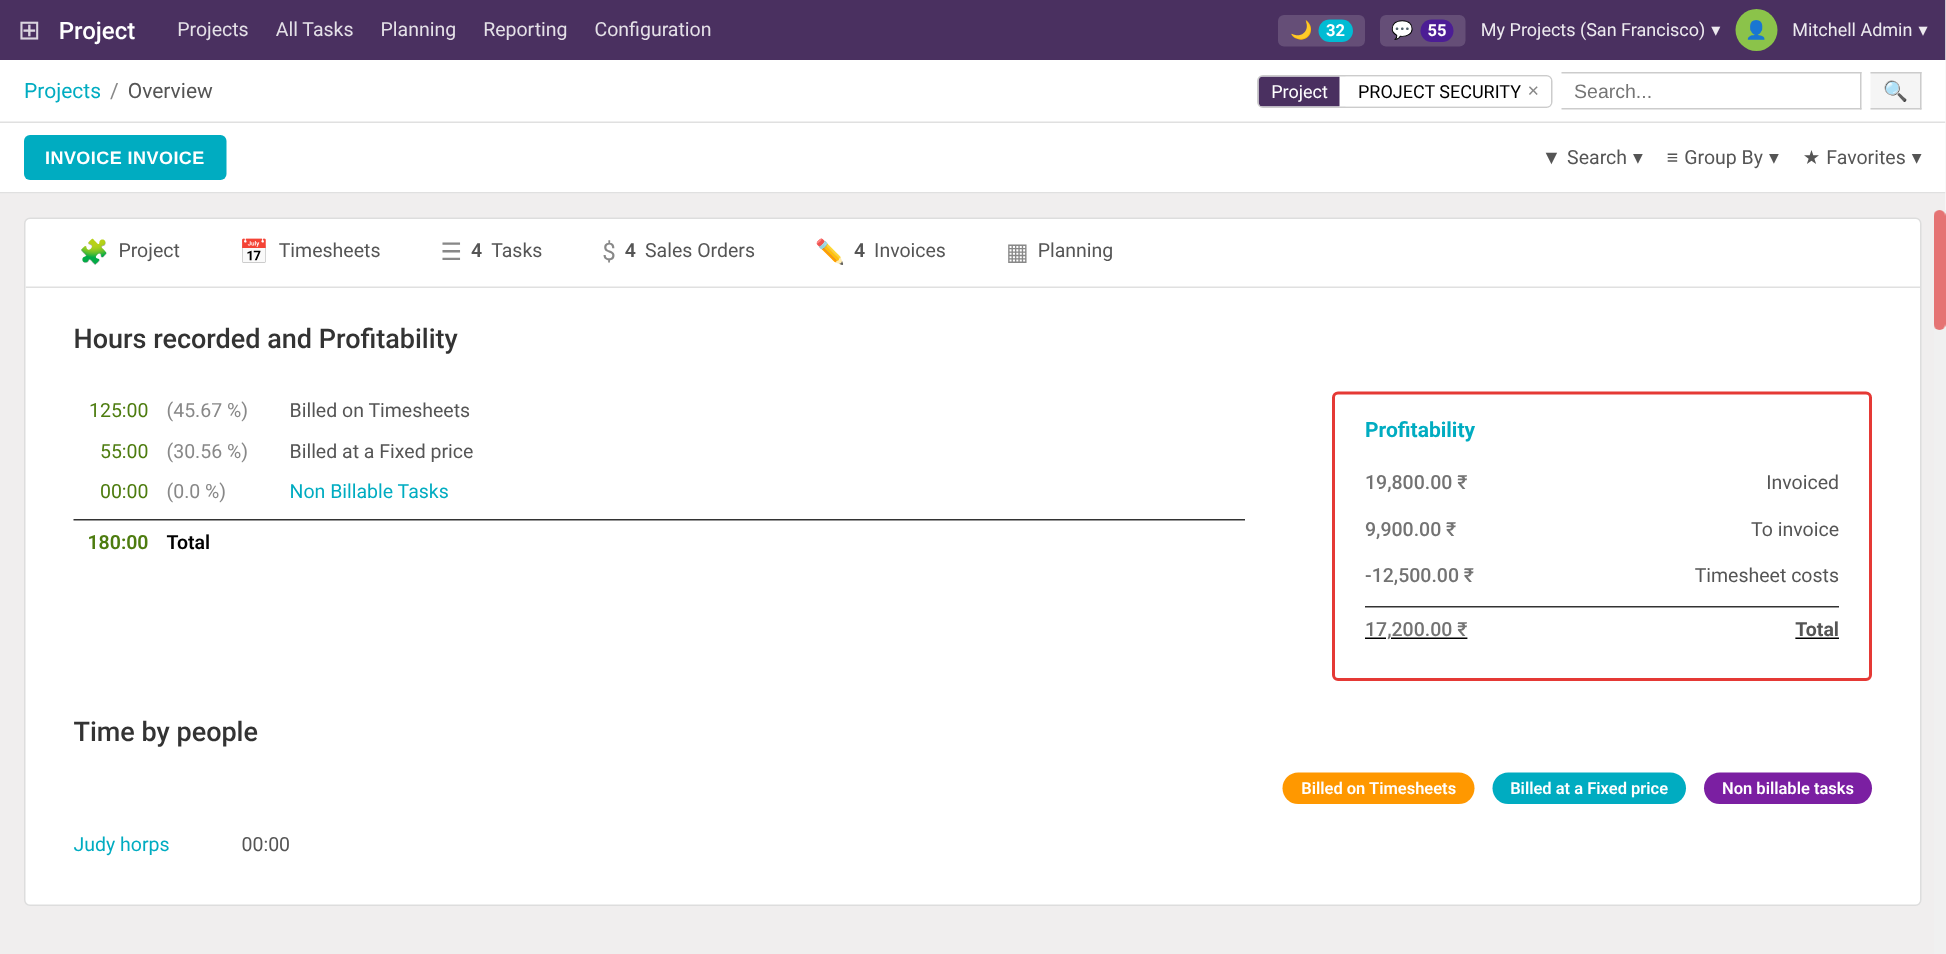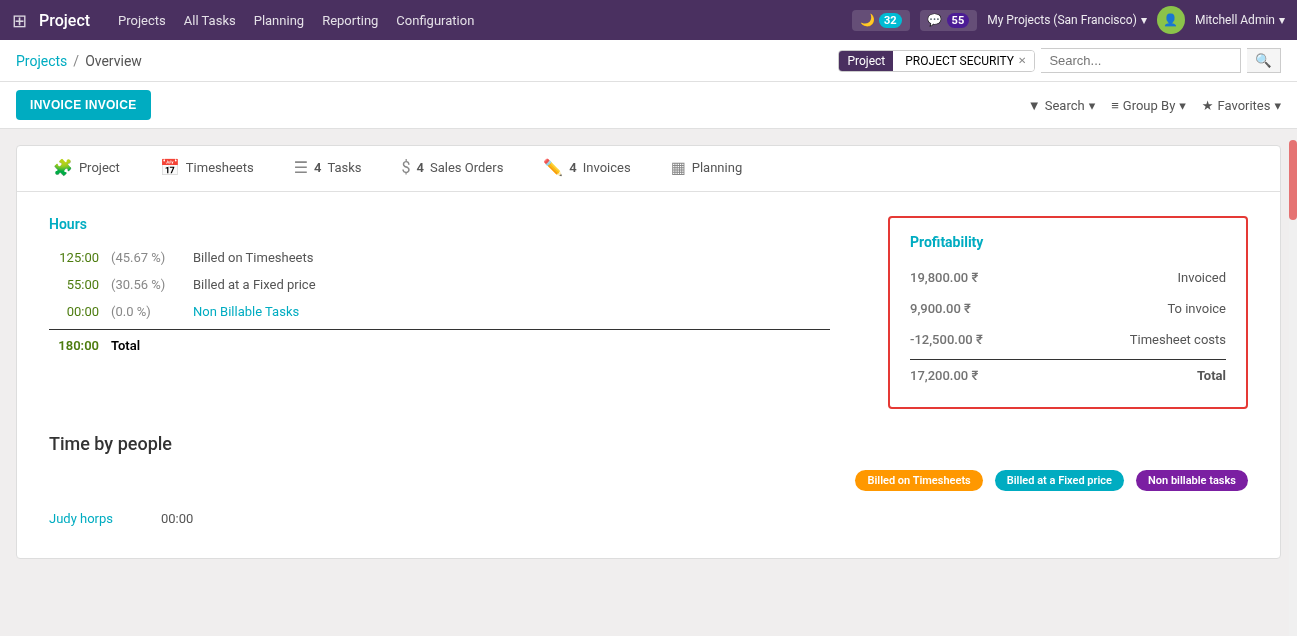--- a/index.html
+++ b/index.html
@@ -145,21 +145,21 @@
       display: flex; align-items: center; gap: 12px; padding: 8px 0;
       border-top: 1px solid #333; margin-top: 4px; font-weight: 600; font-size: 13px;
     }
 
     .profit-row { display: flex; align-items: center; justify-content: space-between; padding: 8px 0; font-size: 13px; }
     .profit-amount { color: #737373; font-weight: 500; }
     .profit-label { color: #555; }
     .profit-total-row {
       display: flex; align-items: center; justify-content: space-between;
       padding: 8px 0; border-top: 1px solid #333; margin-top: 4px;
-      font-weight: 700; font-size: 13px;
+      font-weight: 700; font-size: 13px; text-decoration: underline;
     }
 
     
     .time-by-people { padding: 0 32px 24px; }
     .time-by-people-title { font-size: 18px; font-weight: 500; color: #333; margin-bottom: 16px; }
     .legend { display: flex; gap: 12px; justify-content: flex-end; margin-bottom: 12px; }
     .legend-item {
       padding: 4px 12px; border-radius: 12px; font-size: 11px; font-weight: 600; color: white;
     }
     .legend-timesheets { background: #ff9800; }
@@ -281,25 +281,25 @@
         <span class="tab-count">4</span>
         <span>Invoices</span>
       </div>
       <div class="tab">
         <span class="tab-icon">▦</span>
         <span>Planning</span>
       </div>
     </div>
 
     <div class="section-content">
+      <div class="section-title">Hours recorded and Profitability</div>
 
       <div class="hours-profitability">
 
         <div class="hours-section">
-          <div class="section-subtitle">Hours</div>
           <div class="hours-row">
             <span class="hours-num">125:00</span>
             <span class="hours-pct">(45.67 %)</span>
             <span class="hours-label">Billed on Timesheets</span>
           </div>
           <div class="hours-row">
             <span class="hours-num">55:00</span>
             <span class="hours-pct">(30.56 %)</span>
             <span class="hours-label">Billed at a Fixed price</span>
           </div>

